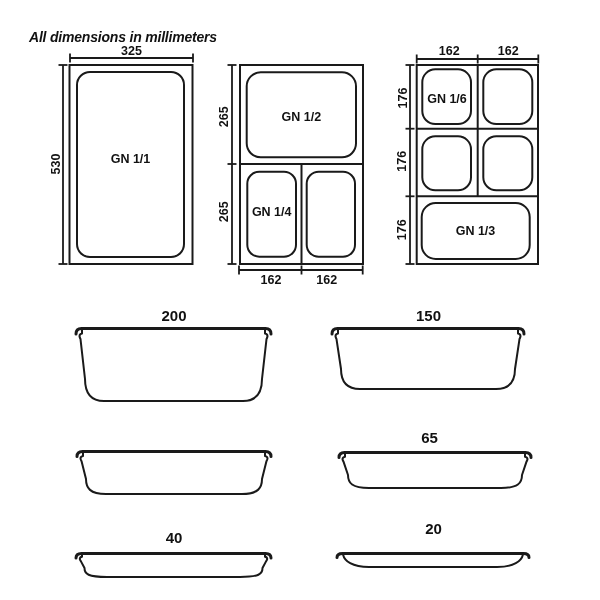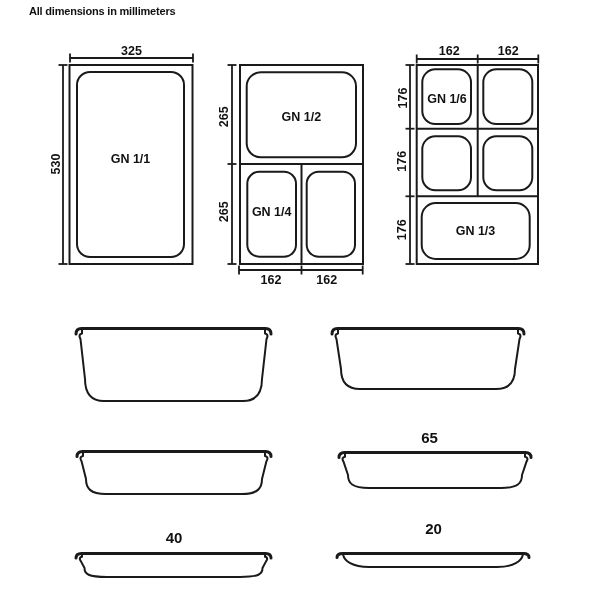--- a/index.html
+++ b/index.html
@@ -1,19 +1,19 @@
 <!DOCTYPE html>
 <html><head>
 <meta charset="utf-8">
 <style>
   html,body{margin:0;padding:0;background:#fff;}
   .canvas{position:relative;width:600px;height:600px;background:#fff;overflow:hidden;
           font-family:"Liberation Sans",sans-serif;color:#111;}
-  .title{position:absolute;left:29px;top:5px;margin:0;font-size:11px;font-weight:bold;
-         letter-spacing:-0.2px;color:#111;white-space:nowrap;}
+  .title{position:absolute;left:29px;top:29px;margin:0;font-size:14px;font-weight:bold;
+         letter-spacing:-0.2px;color:#111;white-space:nowrap;font-style:italic;}
   svg{position:absolute;overflow:visible;}
   .outer{fill:#fff;stroke:#1a1a1a;stroke-width:2;}
   .rrect{fill:#fff;stroke:#1a1a1a;stroke-width:2;}
   .div{stroke:#1a1a1a;stroke-width:2;}
   .dline{stroke:#1a1a1a;stroke-width:1.8;}
   .tick{stroke:#1a1a1a;stroke-width:1.8;}
   .dim{font:bold 12.5px "Liberation Sans",sans-serif;fill:#111;}
   .lbl{font:bold 12.5px "Liberation Sans",sans-serif;fill:#111;}
   .rim{fill:none;stroke:#1a1a1a;stroke-width:3;stroke-linecap:round;}
   .wall{fill:none;stroke:#1a1a1a;stroke-width:2;stroke-linecap:round;stroke-linejoin:round;}
@@ -85,25 +85,27 @@
     <line class="dline" x1="14" y1="27" x2="14" y2="226"></line>
     <line class="tick" x1="9.5" y1="27" x2="18.5" y2="27"></line>
     <line class="tick" x1="9.5" y1="90.7" x2="18.5" y2="90.7"></line>
     <line class="tick" x1="9.5" y1="158.3" x2="18.5" y2="158.3"></line>
     <line class="tick" x1="9.5" y1="226" x2="18.5" y2="226"></line>
     <text class="dim" x="10.5" y="60" text-anchor="middle" transform="rotate(-90 10.5 60)">176</text>
     <text class="dim" x="10.5" y="123.3" text-anchor="middle" transform="rotate(-90 10.5 123.3)">176</text>
     <text class="dim" x="10.5" y="191.7" text-anchor="middle" transform="rotate(-90 10.5 191.7)">176</text>
   </svg>
 
+  <div class="plabel" style="left:75px;top:307px;width:198px">200</div>
   <svg style="left:75px;top:326px" width="198" height="78" viewBox="0 0 198 78">
     <path class="wall" d="M7,3.5 v4 q-2.5,0.4 -2.5,2.8 q0.3,1.6 1,2.8 L10,53 C10,65 14,75 29,75 L168,75 C183,75 187,65 187,53 L191.5,13.1 q0.7,-1.2 1,-2.8 q0,-2.4 -2.5,-2.8 v-4"></path>
     <path class="rim" d="M1,8 Q1,2.5 6.5,2.5 L190.5,2.5 Q196,2.5 196,8"></path>
   </svg>
 
+  <div class="plabel" style="left:331px;top:307px;width:195px">150</div>
   <svg style="left:331px;top:326px" width="195" height="66" viewBox="0 0 195 66">
     <path class="wall" d="M7,3.5 v4 q-2.5,0.4 -2.5,2.8 q0.3,1.6 1,2.8 L10,43 C10,54 14,63 29,63 L165,63 C180,63 184,54 184,43 L188.5,13.1 q0.7,-1.2 1,-2.8 q0,-2.4 -2.5,-2.8 v-4"></path>
     <path class="rim" d="M1,8 Q1,2.5 6.5,2.5 L187.5,2.5 Q193,2.5 193,8"></path>
   </svg>
 
   <svg style="left:76px;top:449px" width="197" height="48" viewBox="0 0 197 48">
     <path class="wall" d="M7,3.5 v3.5 q-2.5,0.4 -2.5,2.6 q0.3,1.4 1,2.5 L10,30 C10,39 14,45 30,45 L166,45 C182,45 186,39 186,30 L190.5,12.1 q0.7,-1.1 1,-2.5 q0,-2.2 -2.5,-2.6 v-3.5"></path>
     <path class="rim" d="M1,7.5 Q1,2.5 6.5,2.5 L189.5,2.5 Q195,2.5 195,7.5"></path>
   </svg>
 

